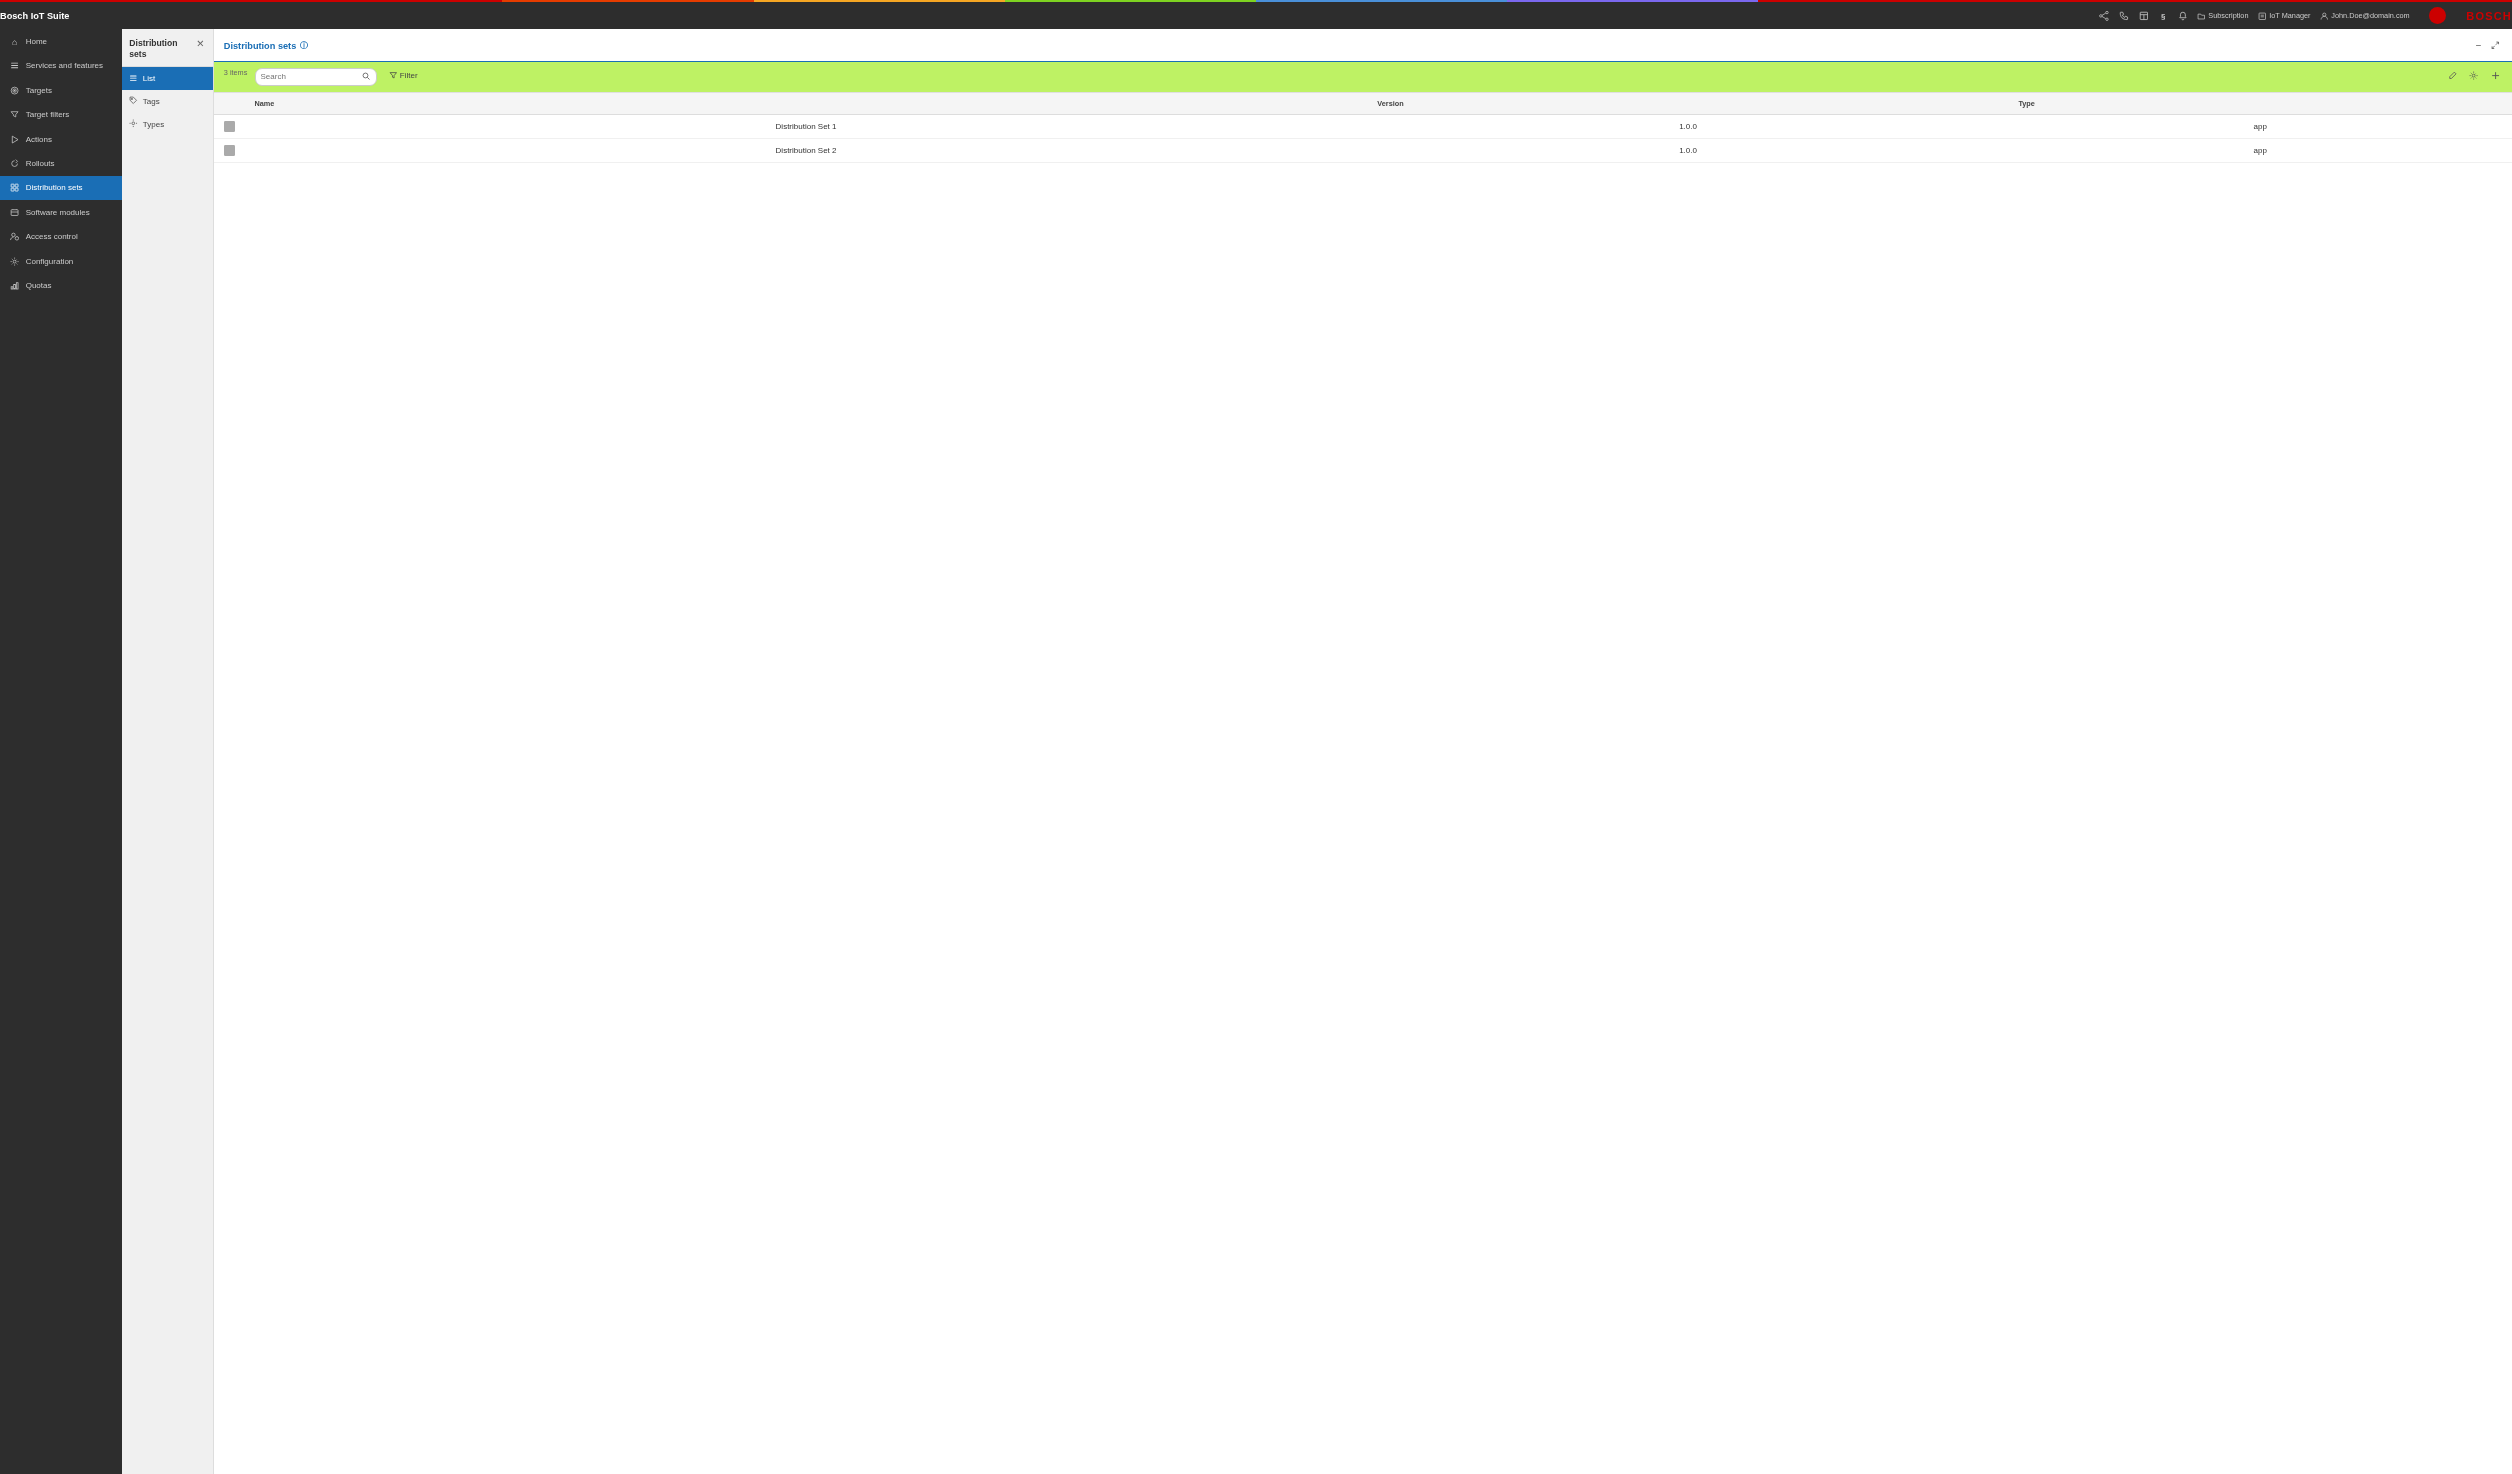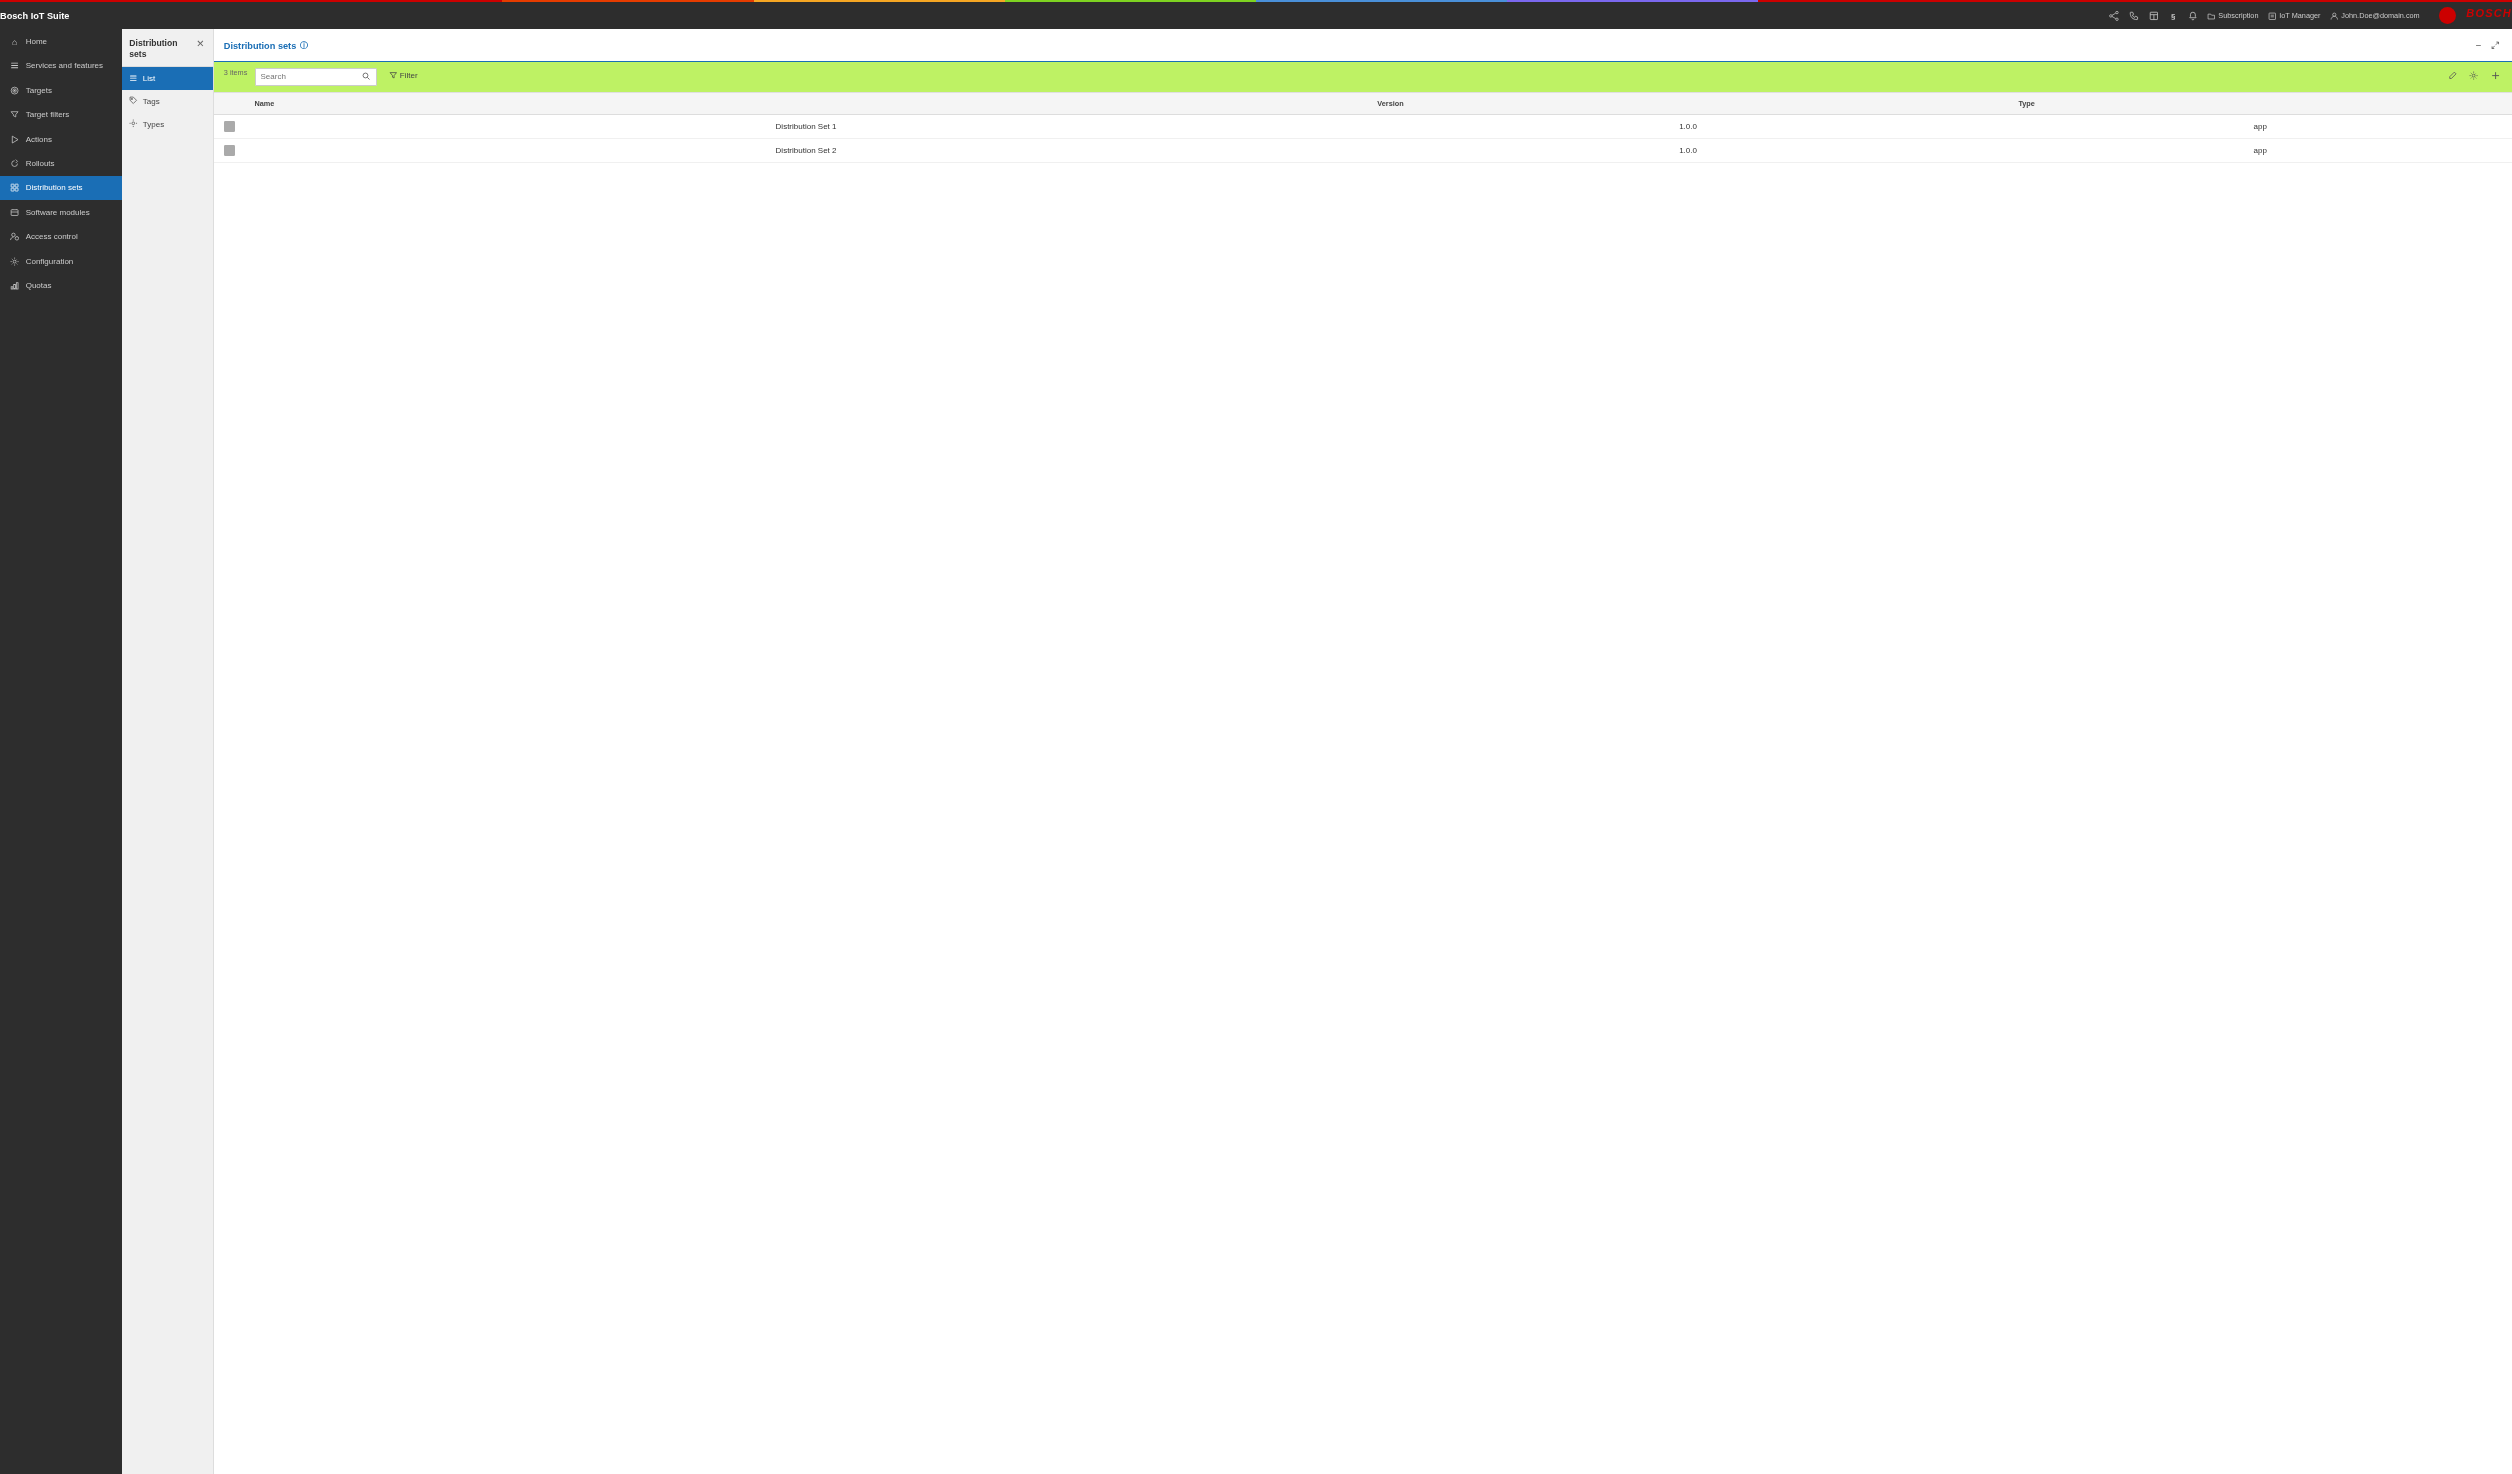--- a/index.html
+++ b/index.html
@@ -37,24 +37,23 @@
     }
     .header-right-item {
       display: flex;
       align-items: center;
       gap: 2.4px;
       color: #ccc;
       cursor: pointer;
     }
     .bosch-logo {
       display: flex;
-      align-items: flex-start;
-      gap: 10px;
+      align-items: center;
+      gap: 20px;
       margin-left: 9.8px;
-      font-style: italic;
     }
     .bosch-circle {
       width: 17px;
       height: 17px;
       background: #cc0000;
       border-radius: 50%;
       display: flex;
       align-items: center;
       justify-content: center;
       color: white;
@@ -210,21 +209,21 @@
     .item-count {
       font-size: 7.3px;
       color: #666;
       white-space: nowrap;
     }
     .search-box {
       display: flex;
       align-items: center;
       background: #fff;
       border: 0.6px solid #ccc;
-      border-radius: 1px;
+      border-radius: 7px;
       padding: 2.4px 4.9px;
       gap: 3.7px;
       flex: 0 0 122px;
     }
     .search-input {
       border: none;
       outline: none;
       font-size: 8px;
       color: #333;
       background: transparent;

